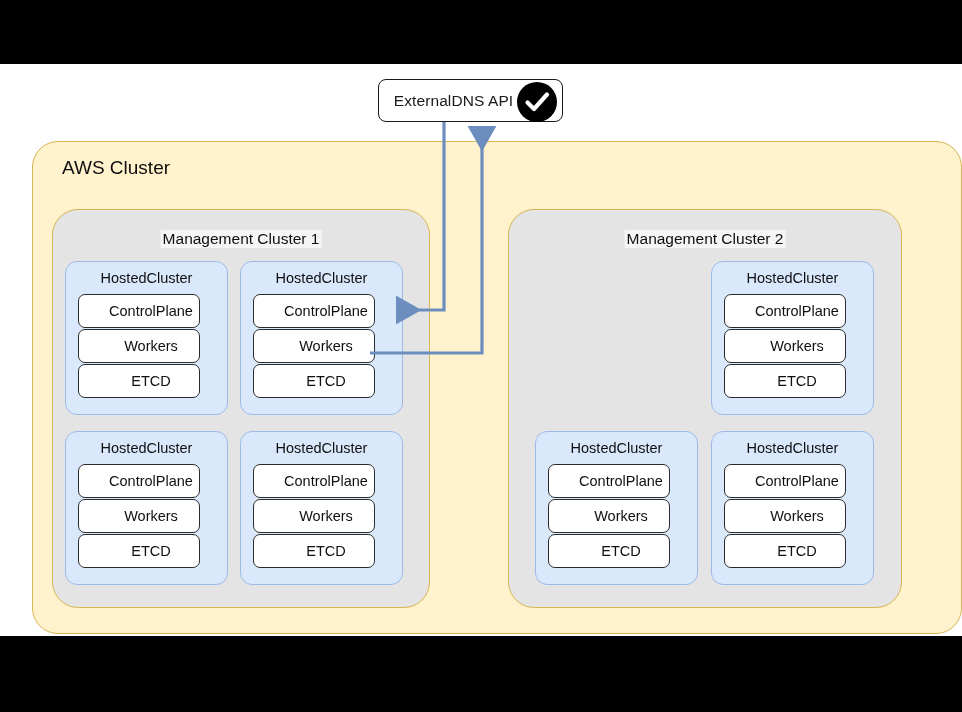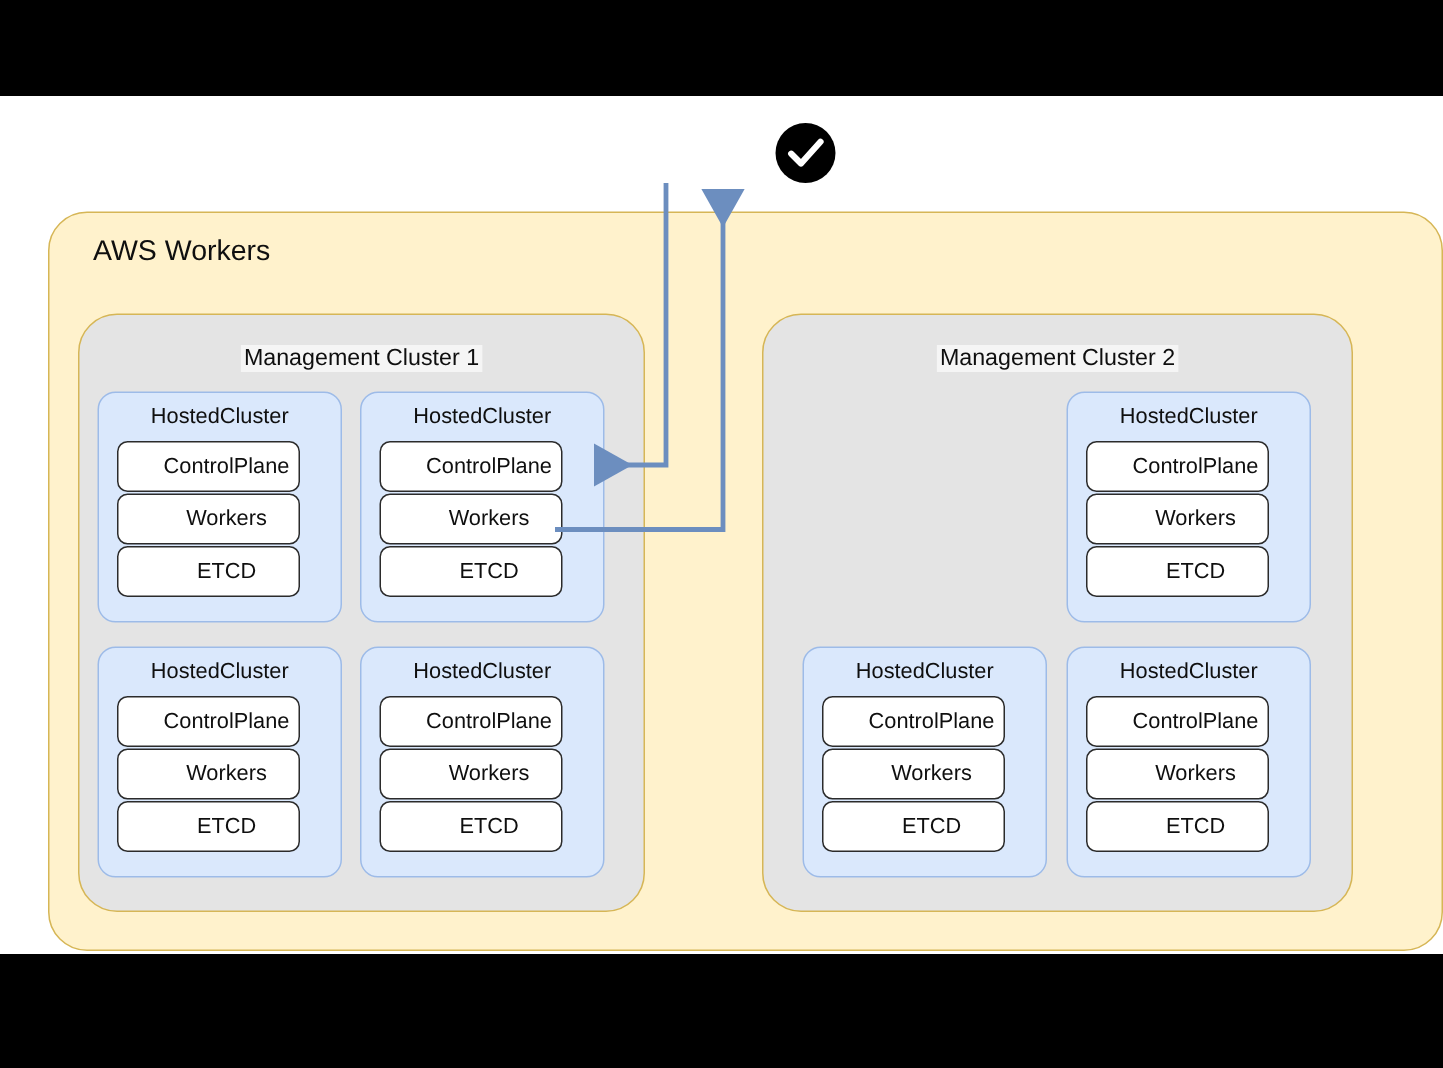--- a/index.html
+++ b/index.html
@@ -144,21 +144,21 @@
   }
 </style>
 </head>
 <body>
 
 <div id="stage">
 
   <div class="canvas"></div>
 
   <div class="aws-region"></div>
-  <div class="aws-title">AWS Workers</div>
+  <div class="aws-title">AWS Cluster</div>
 
   <div class="mgmt mgmt-1">
     <div class="mgmt-title">Management Cluster 1</div>
   </div>
 
   <div class="mgmt mgmt-2">
     <div class="mgmt-title">Management Cluster 2</div>
   </div>
 
   <div class="hosted hc-1">
@@ -232,20 +232,23 @@
       <marker id="arrow-up" markerWidth="9" markerHeight="9" refX="8" refY="4.5" orient="auto" markerUnits="strokeWidth">
         <path d="M8,0 L0,4.5 L8,9 Z" fill="#6C8EBF"></path>
       </marker>
     </defs>
 
     <path d="M 444 122 L 444 310 L 396 310" fill="none" stroke="#6C8EBF" stroke-width="3.2" marker-end="url(#arrow-left)"></path>
 
     <path d="M 370 353 L 482 353 L 482 126" fill="none" stroke="#6C8EBF" stroke-width="3.2" marker-end="url(#arrow-up)"></path>
   </svg>
 
+  <div class="dns-node">
+    <span class="dns-label">ExternalDNS API</span>
+  </div>
   <svg class="check-badge" viewBox="0 0 42 42" width="42" height="42">
     <circle cx="21" cy="21" r="20" fill="#000000"></circle>
     <path d="M11.5 21.5 L18 28 L31 13.5" fill="none" stroke="#ffffff" stroke-width="4.2" stroke-linecap="round" stroke-linejoin="round"></path>
   </svg>
 
   <div class="bar-top"></div>
   <div class="bar-bottom"></div>
 
 </div>
 

